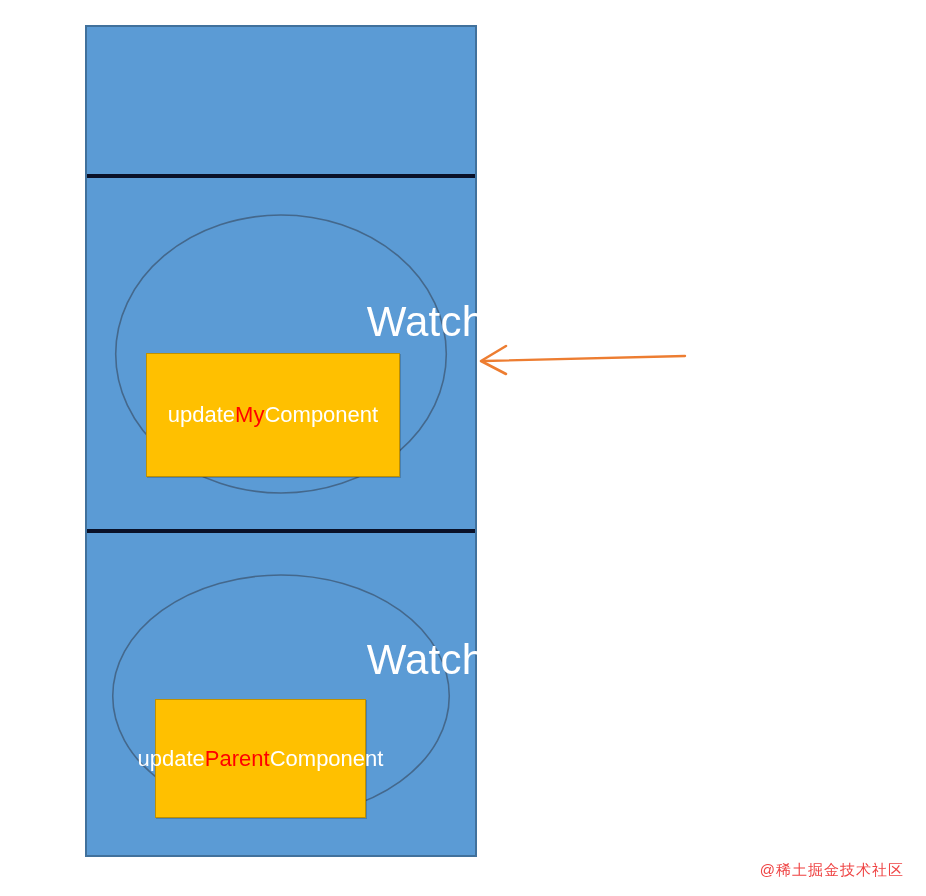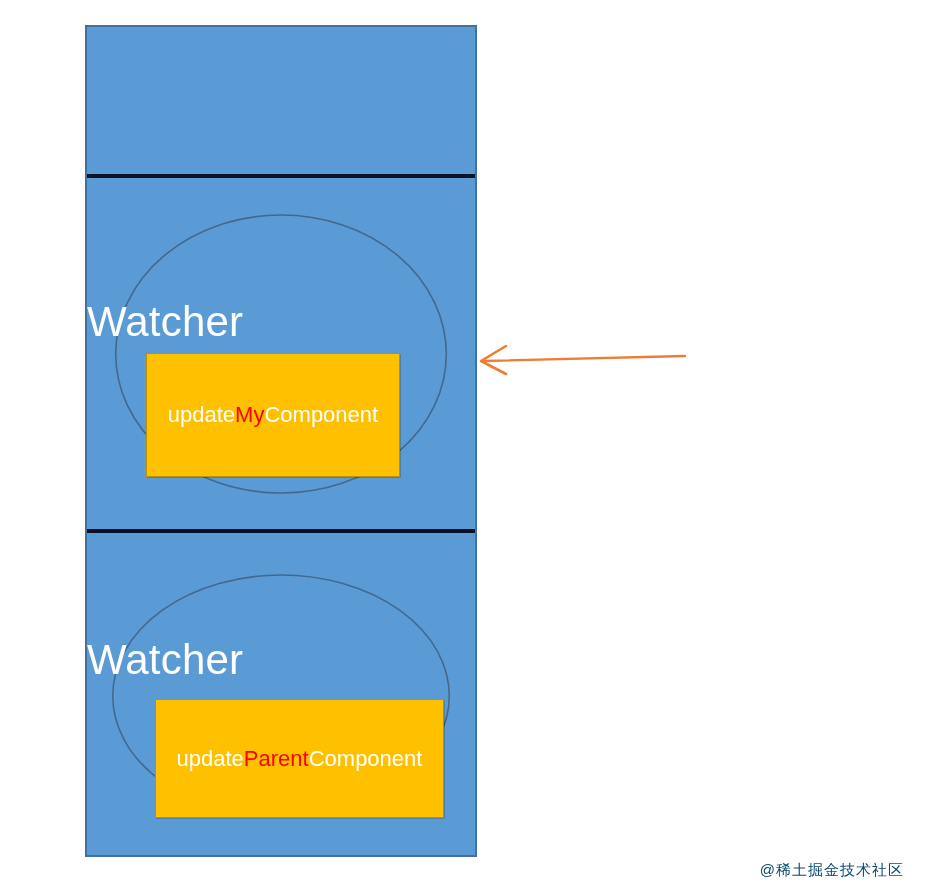--- a/index.html
+++ b/index.html
@@ -68,26 +68,27 @@
     fill: none;
     stroke: #44688C;
     stroke-width: 1.6;
   }
 
   
   .watcher-label {
     position: absolute;
     left: 0;
     width: 100%;
-    text-align: left;
+    text-align: right;
     color: #FFFFFF;
     font-size: 42px;
     line-height: 1.05;
     letter-spacing: 0.2px;
     white-space: nowrap;
+    padding-left: 48px;
   }
   .frame.first  .watcher-label { top: 122px; }
   .frame.second .watcher-label { top: 105px; }
 
   
   .method-box {
     position: absolute;
     background: #FFC000;
     border: 1.5px solid #BF9000;
     box-sizing: border-box;
@@ -103,21 +104,21 @@
   }
   .frame.first .method-box {
     left: 59px;
     top: 175px;
     width: 254px;
     height: 124px;
   }
   .frame.second .method-box {
     left: 68px;
     top: 166px;
-    width: 289px;
+    width: 211px;
     height: 119px;
   }
   .method-text { display: block; }
   .hl { color: #FF0000; }
 
   
   .arrow-svg {
     position: absolute;
     left: 470px;
     top: 330px;
@@ -133,21 +134,21 @@
     font-size: 44px;
     line-height: 1.1;
     white-space: nowrap;
   }
 
   
   .watermark {
     position: absolute;
     right: 22px;
     bottom: 16px;
-    color: #0c4a6e;
+    color: #ef4444;
     font-size: 15px;
     letter-spacing: 1px;
     white-space: nowrap;
     margin-left: 8px;
   }
 </style>
 </head>
 <body>
 
 <div id="canvas">

